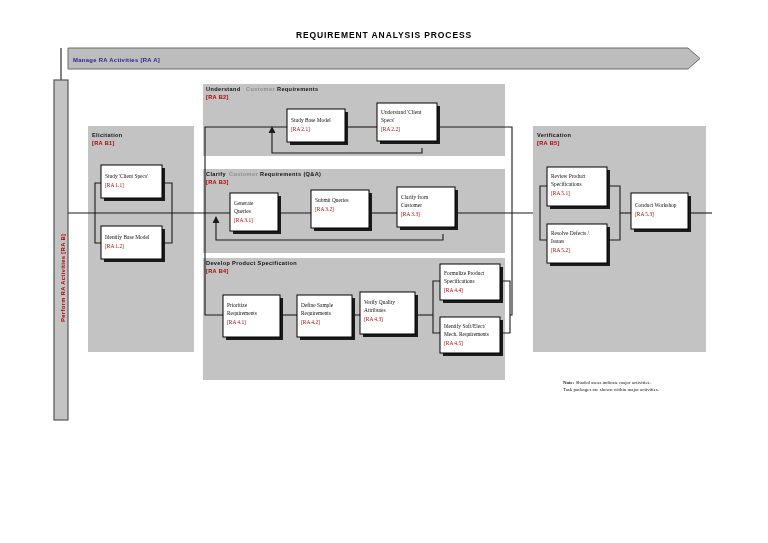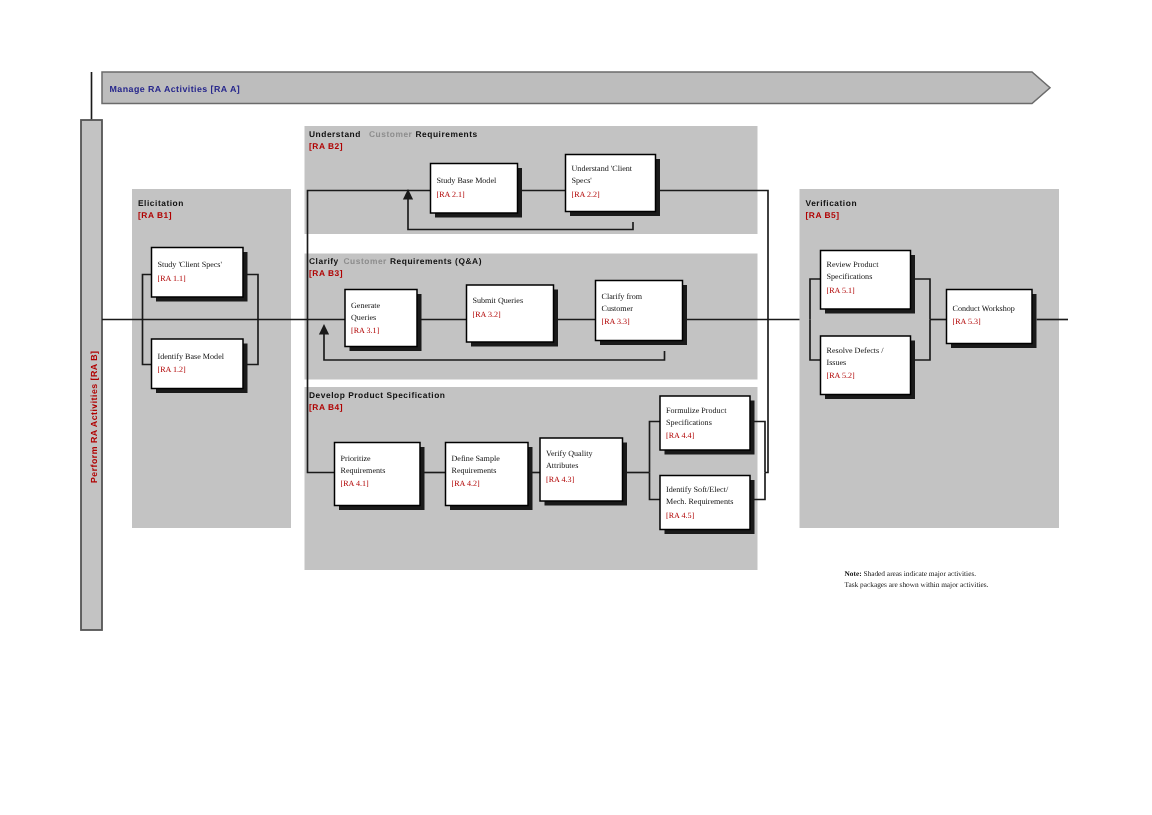--- a/index.html
+++ b/index.html
@@ -99,20 +99,21 @@
     font-family: "Liberation Serif", serif;
     font-size: 4.9px;
     fill: #111111;
   }
 </style>
 </head>
 <body>
 
 <div id="canvas">
 
+  <div id="page-title">REQUIREMENT ANALYSIS PROCESS</div>
 
   <svg class="diagram" viewBox="0 0 768 543">
 
     <g>
       <polygon class="banner-fill" points="68,48 688,48 700,58.5 688,69 68,69"></polygon>
       <text class="banner-text" x="73" y="61.5">Manage RA Activities [RA A]</text>
     </g>
 
     <path class="conn" d="M 61,48 L 61,80"></path>
 

